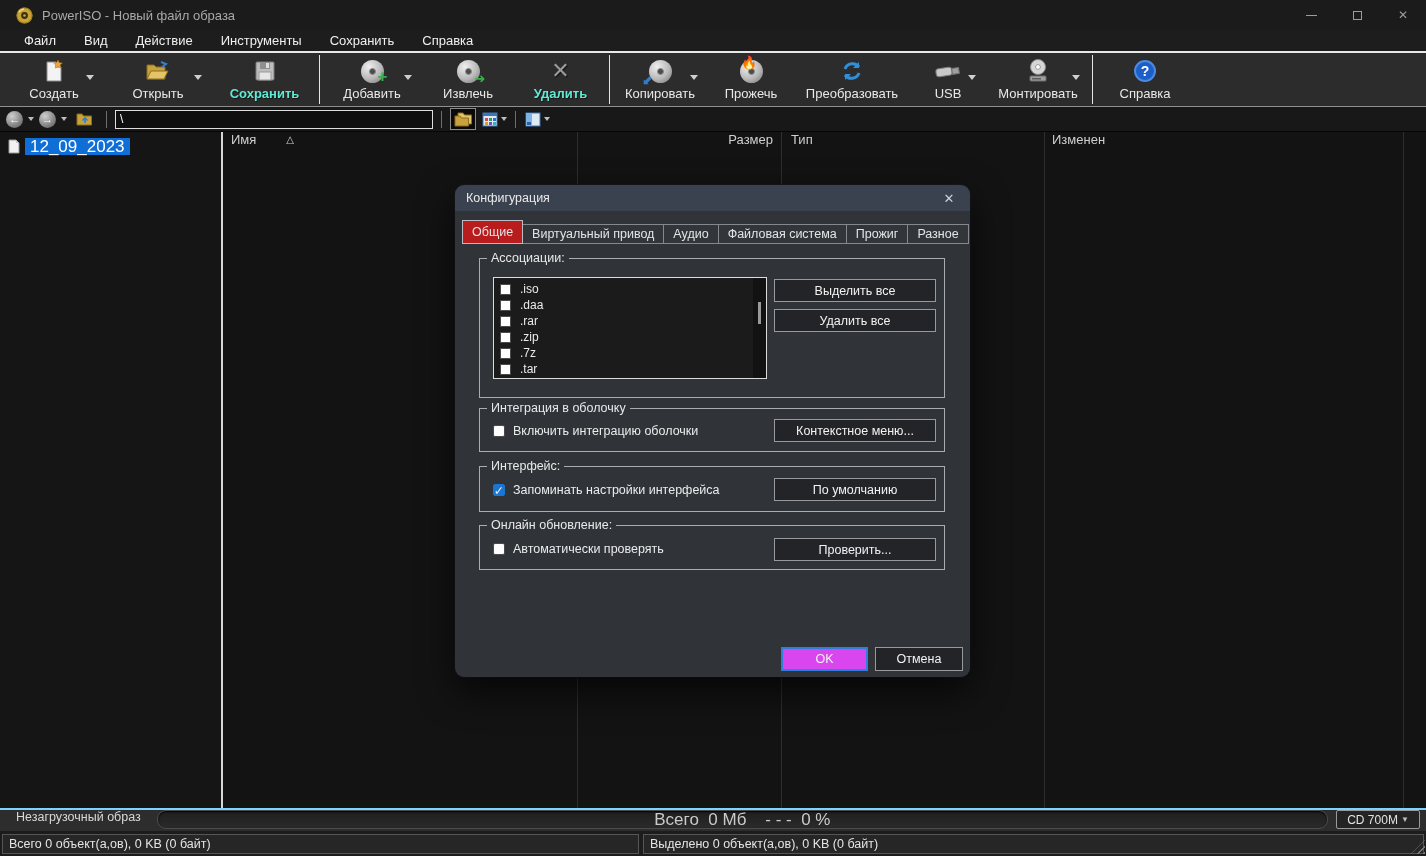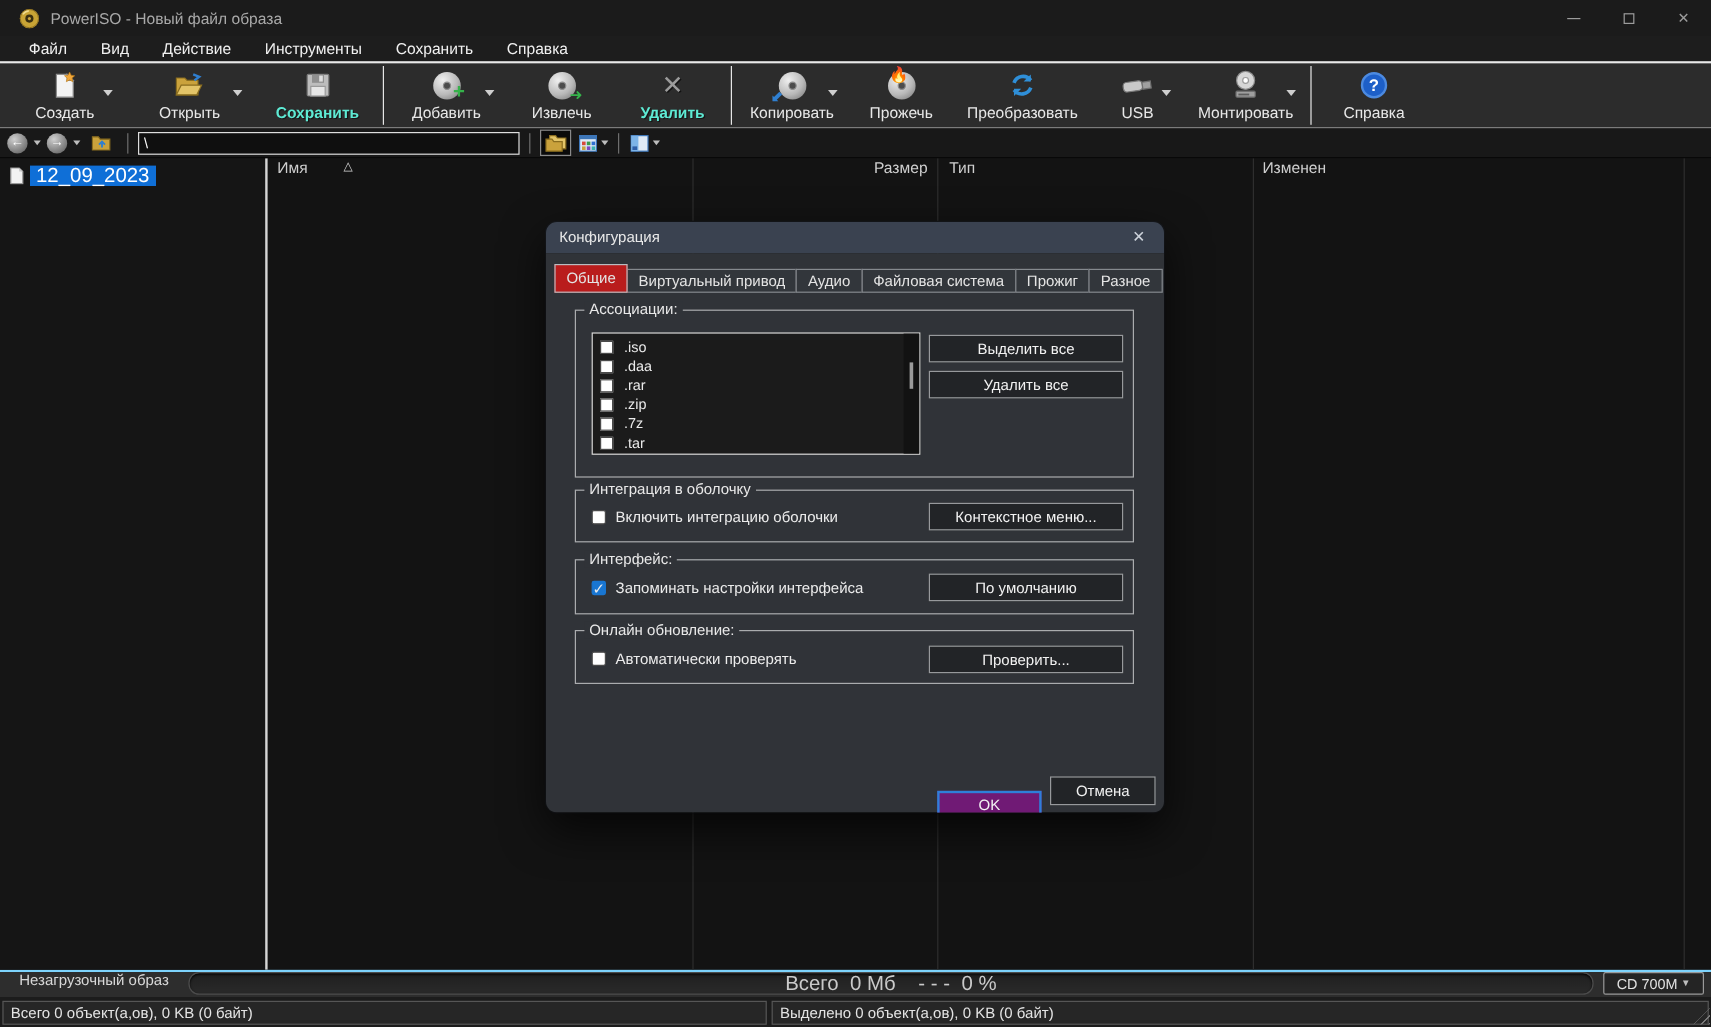--- a/index.html
+++ b/index.html
@@ -109,21 +109,21 @@
   .cb-lg { width:12px; height:12px; background:#fff; border:1px solid #4a4a4a; border-radius:2px; flex:none;
     display:flex; align-items:center; justify-content:center; font-size:10px; }
   .cb-lg.checked { background:#1976d2; border-color:#1976d2; color:#fff; }
   .lb-row span { color:#eaeaea; font-size:12px; }
   .lb-scroll { position:absolute; right:0; top:0; bottom:0; width:13px; background:#121212; }
   .lb-thumb { position:absolute; left:5px; top:24px; width:3px; height:22px; background:#9a9a9a; }
   .gbtn { position:absolute; left:294px; width:162px; height:23px; background:#222427; border:1px solid #97999c;
     color:#f2f2f2; font-size:12.5px; display:flex; align-items:center; justify-content:center; }
   .cbrow { position:absolute; left:13px; display:flex; align-items:center; gap:8px; }
   .cbrow span { color:#ececlassef; color:#ececec; font-size:12.5px; }
-  .dlg-ok { position:absolute; left:326px; top:448px; width:87px; height:24px; background:#701a75;
+  .dlg-ok { position:absolute; left:326px; top:436px; width:87px; height:24px; background:#d946ef;
     border:2px solid #2e7fd9; color:#f2f2f2; font-size:12.5px; display:flex; align-items:center; justify-content:center; }
   .dlg-cancel { position:absolute; left:420px; top:436px; width:88px; height:24px; background:#222427;
     border:1px solid #97999c; color:#f2f2f2; font-size:12.5px; display:flex; align-items:center; justify-content:center; }
 </style>
 </head>
 <body>
 
 <div class="window">
 
   <div class="titlebar">

